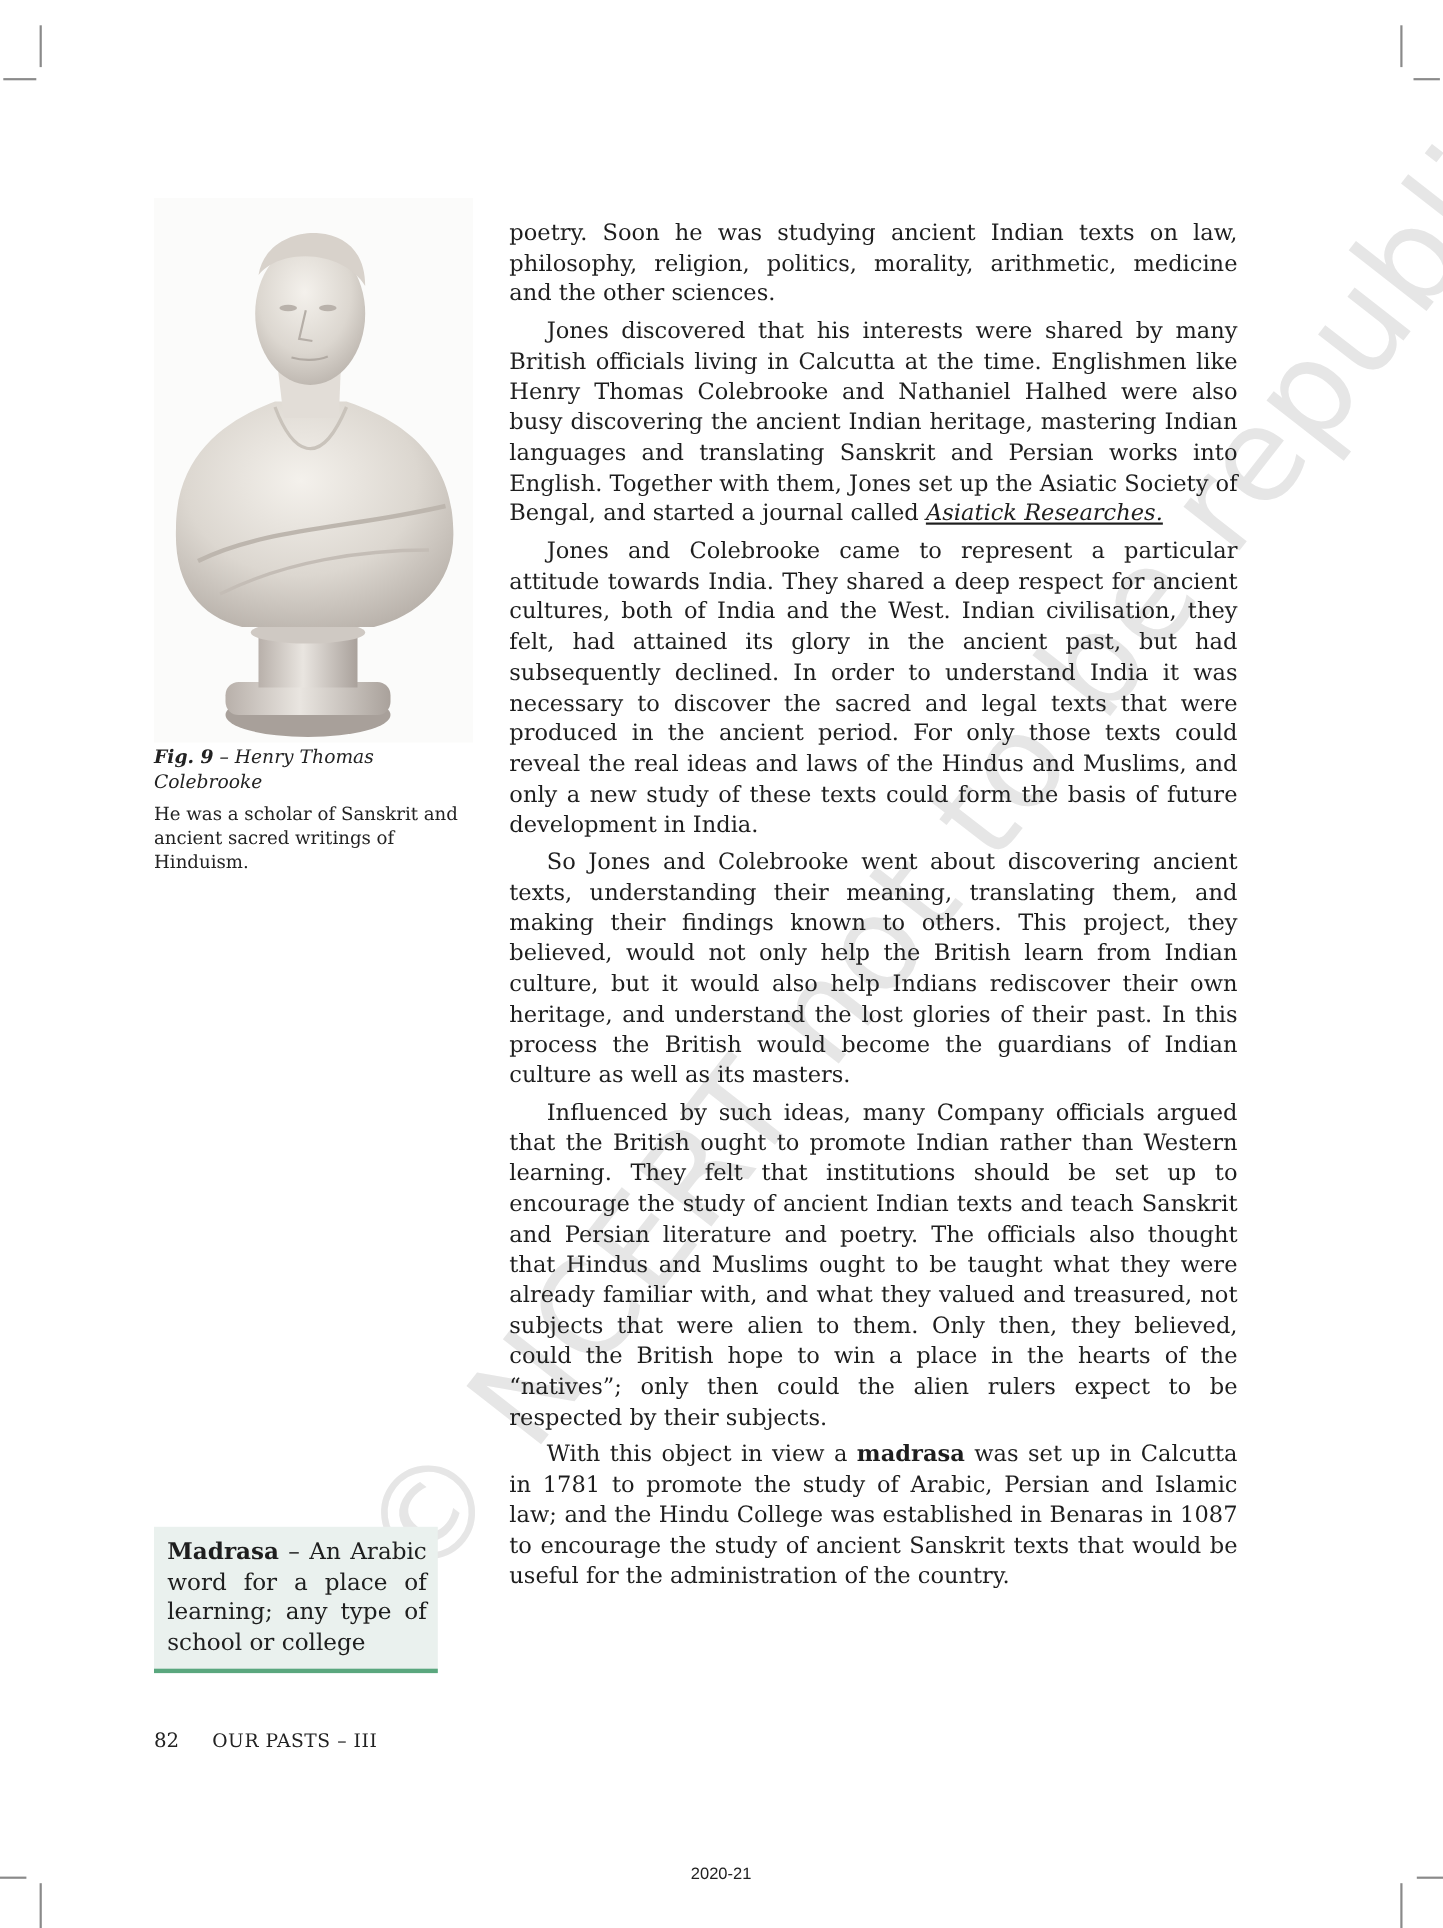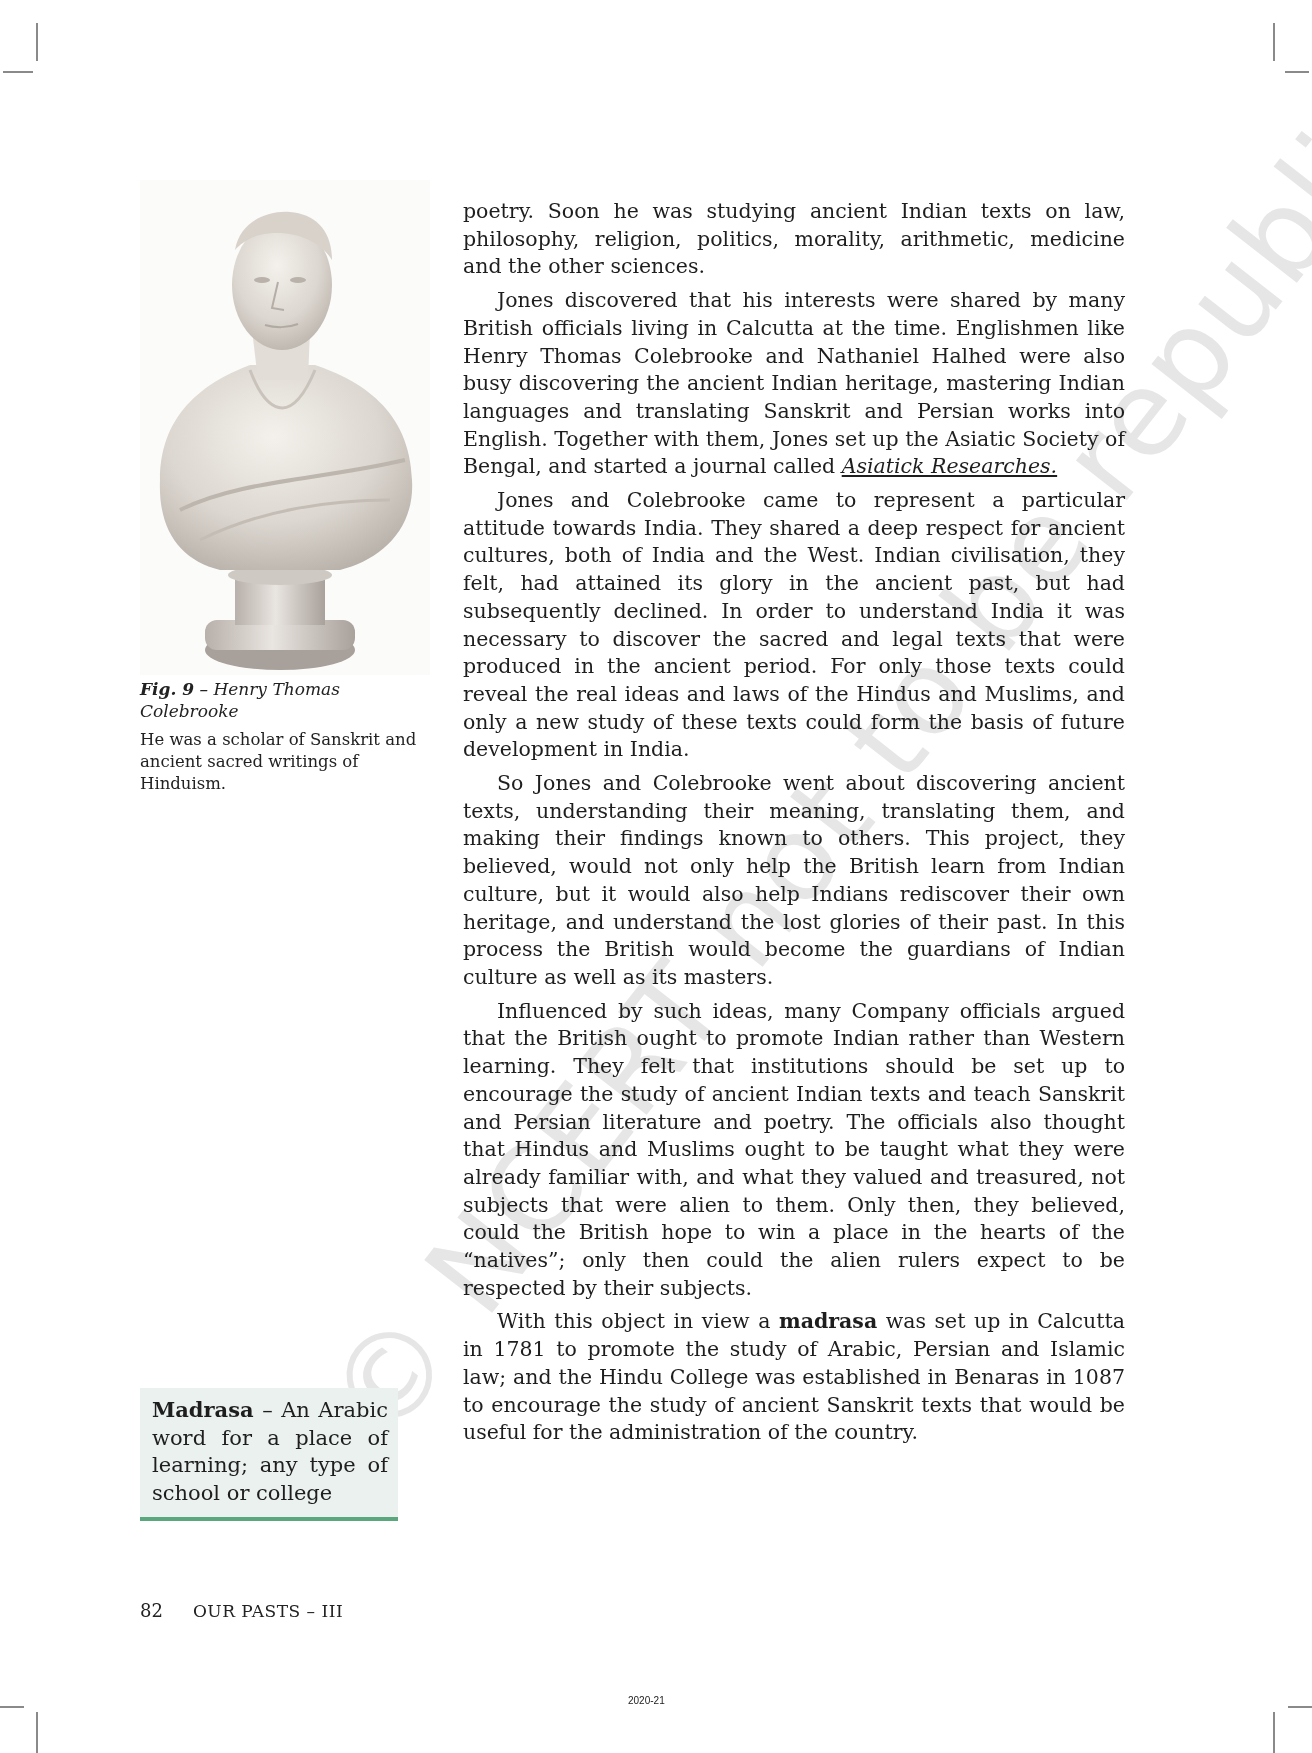--- a/index.html
+++ b/index.html
@@ -40,27 +40,27 @@
   .glossary {
     position: absolute; left: 140px; top: 1388px; width: 258px; z-index: 1;
     background: #eaf1ee; border-bottom: 4px solid #5aa77e;
     padding: 8px 10px 10px 12px; box-sizing: border-box;
     font-size: 21px; line-height: 27.5px; color: #1e1e1e;
     text-align: justify;
   }
   .glossary .term { font-weight: bold; }
   .footer {
     position: absolute; left: 140px; top: 1572px; z-index: 1;
-    font-size: 18px; color: #222; white-space: nowrap; margin-top: 28px;
+    font-size: 18px; color: #222; white-space: nowrap;
   }
   .footer .page-num { margin-right: 30px; }
   .footer .book { letter-spacing: 0.5px; font-size: 17px; }
   .edition {
     position: absolute; left: 628px; top: 1695px; z-index: 1;
-    font-family: "Liberation Sans", sans-serif; font-size: 10px; color: #222;
+    font-family: "Liberation Sans", sans-serif; font-size: 15px; color: #222;
   }
 </style>
 </head>
 <body>
 
 <div class="crop" style="left:36px;top:23px;width:1.5px;height:38px;"></div>
 <div class="crop" style="left:3px;top:71px;width:30px;height:1.5px;"></div>
 <div class="crop" style="left:1273px;top:23px;width:1.5px;height:38px;"></div>
 <div class="crop" style="left:1285px;top:71px;width:24px;height:1.5px;"></div>
 <div class="crop" style="left:0;top:1706px;width:24px;height:1.5px;"></div>

